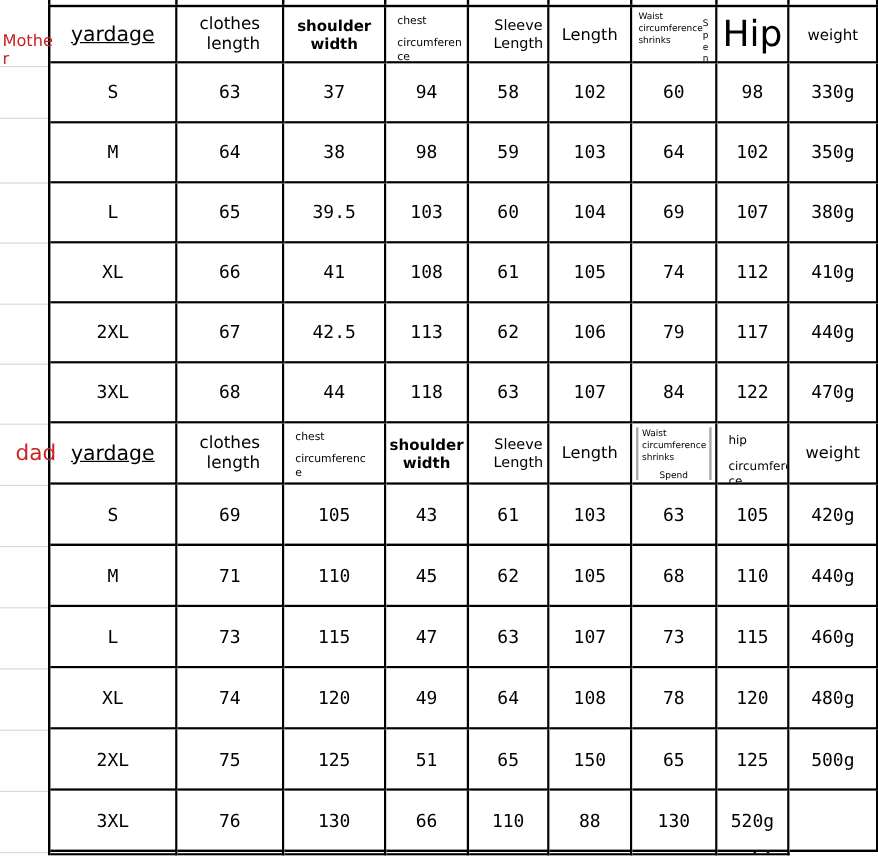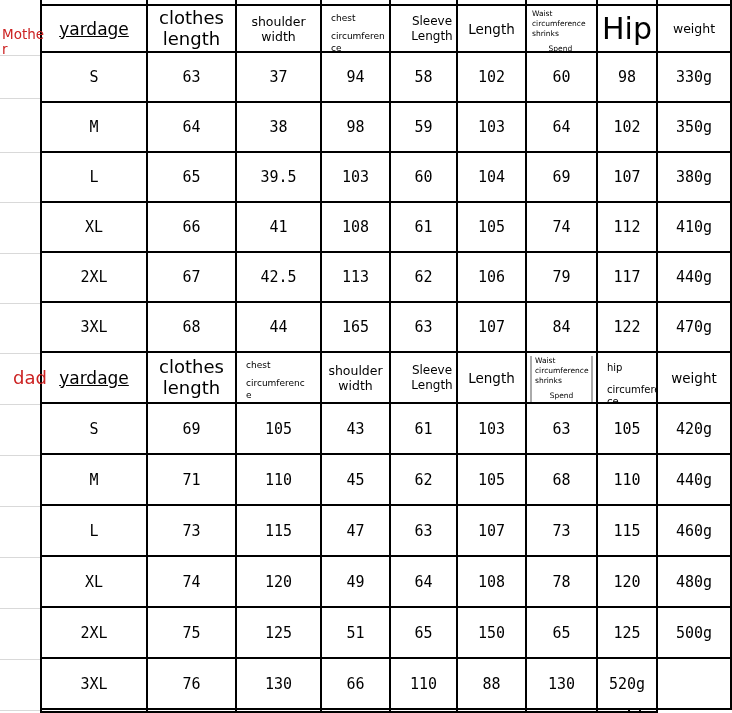--- a/index.html
+++ b/index.html
@@ -28,32 +28,32 @@
     grid-template-rows:47px repeat(6,50px) 51px repeat(6,51px) 3px;
   }
   .c{
     box-sizing:border-box;background:#fff;
     border-right:2px solid #000;border-bottom:2px solid #000;
     display:flex;align-items:center;justify-content:center;
     text-align:center;white-space:pre-line;overflow:hidden;
   }
   
   .fy{font-size:17px;text-decoration:underline;}
-  .fc{font-size:18px;line-height:1.15;}
-  .fs{font-size:12.5px;line-height:1.2;}
+  .fc{font-size:14px;line-height:1.15;text-align:right;}
+  .fs{font-size:12.5px;line-height:1.2;font-weight:bold;}
   .fsl{font-size:12px;line-height:1.2;padding-left:17px;}
   .fln{font-size:13.5px;}
   .fw{font-size:12.5px;}
   .fw2{font-size:13.5px;}
   .fhip{font-size:30px;}
   .fsm{flex-direction:column;align-items:flex-start;justify-content:flex-start;
        padding:7px 2px 0 9px;text-align:left;font-size:9px;line-height:1.25;gap:7px;}
   .fhipd{flex-direction:column;align-items:flex-start;justify-content:flex-start;
        padding:9px 2px 0 9px;text-align:left;font-size:10px;line-height:1.25;gap:9px;}
-  .fwt{flex-direction:column;align-items:stretch;justify-content:flex-start;
+  .fwt{flex-direction:row;align-items:stretch;justify-content:flex-start;
        padding:3px 2px 0 2px;font-size:7.5px;line-height:1.3;text-align:left;}
   .wl1{padding-left:3px;display:block;}
   .wl2{display:block;text-align:center;margin-top:6px;}
   .narrow{width:26px;word-break:break-all;margin:6px auto 0;text-align:left;}
   .bars{border-left:2px solid #aaaaaa;border-right:2px solid #aaaaaa;
         margin:0 1px;height:44px;display:flex;flex-direction:column;flex:1;}
   
   .d{font-family:"DejaVu Sans Mono","Liberation Mono",monospace;font-size:15px;}
   
   .clip-mark{display:block;width:9px;height:8px;border:2px solid #000;margin:1px 0 0 14px;}
@@ -162,21 +162,21 @@
   <div class="c d">113</div>
   <div class="c d">62</div>
   <div class="c d">106</div>
   <div class="c d">79</div>
   <div class="c d">117</div>
   <div class="c d">440g</div>
 
   <div class="c d">3XL</div>
   <div class="c d">68</div>
   <div class="c d">44</div>
-  <div class="c d">165</div>
+  <div class="c d">118</div>
   <div class="c d">63</div>
   <div class="c d">107</div>
   <div class="c d">84</div>
   <div class="c d">122</div>
   <div class="c d">470g</div>
 
   <div class="c fy">yardage</div>
   <div class="c fc">clothes
 length</div>
   <div class="c fsm">

